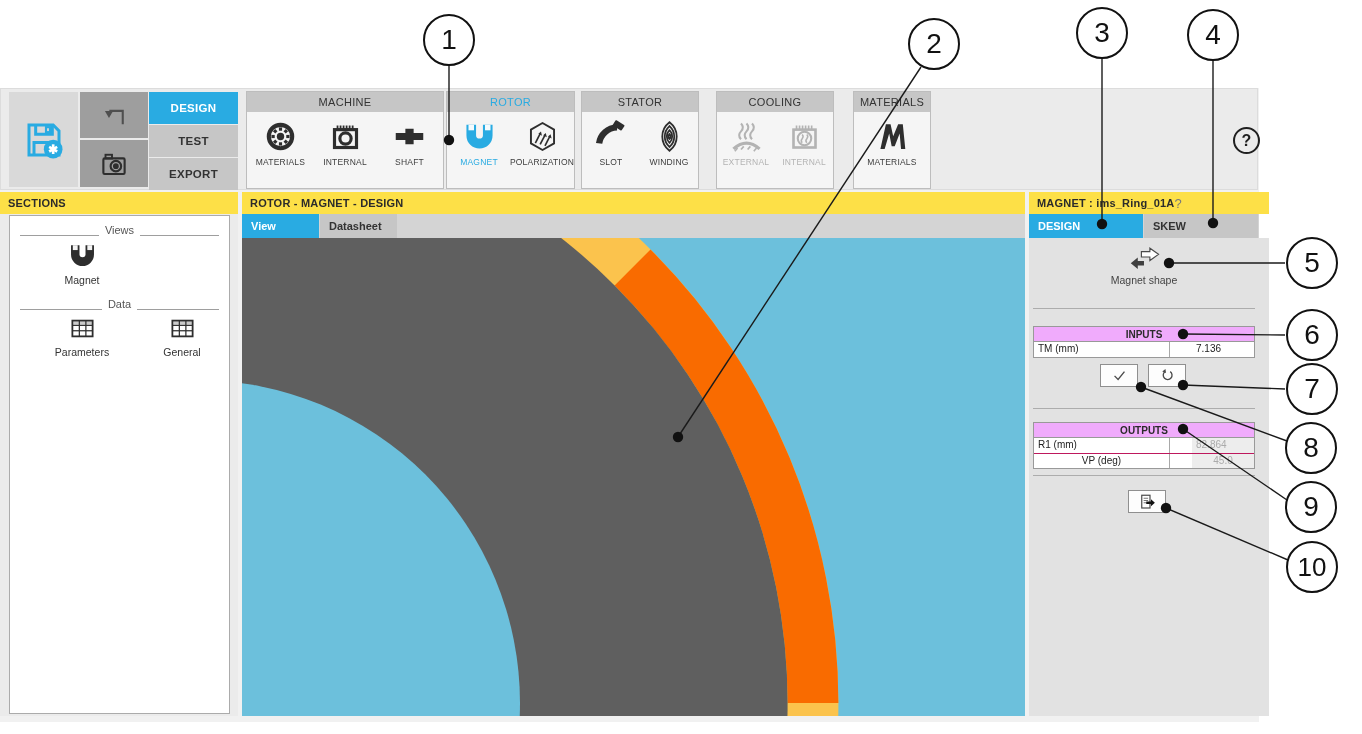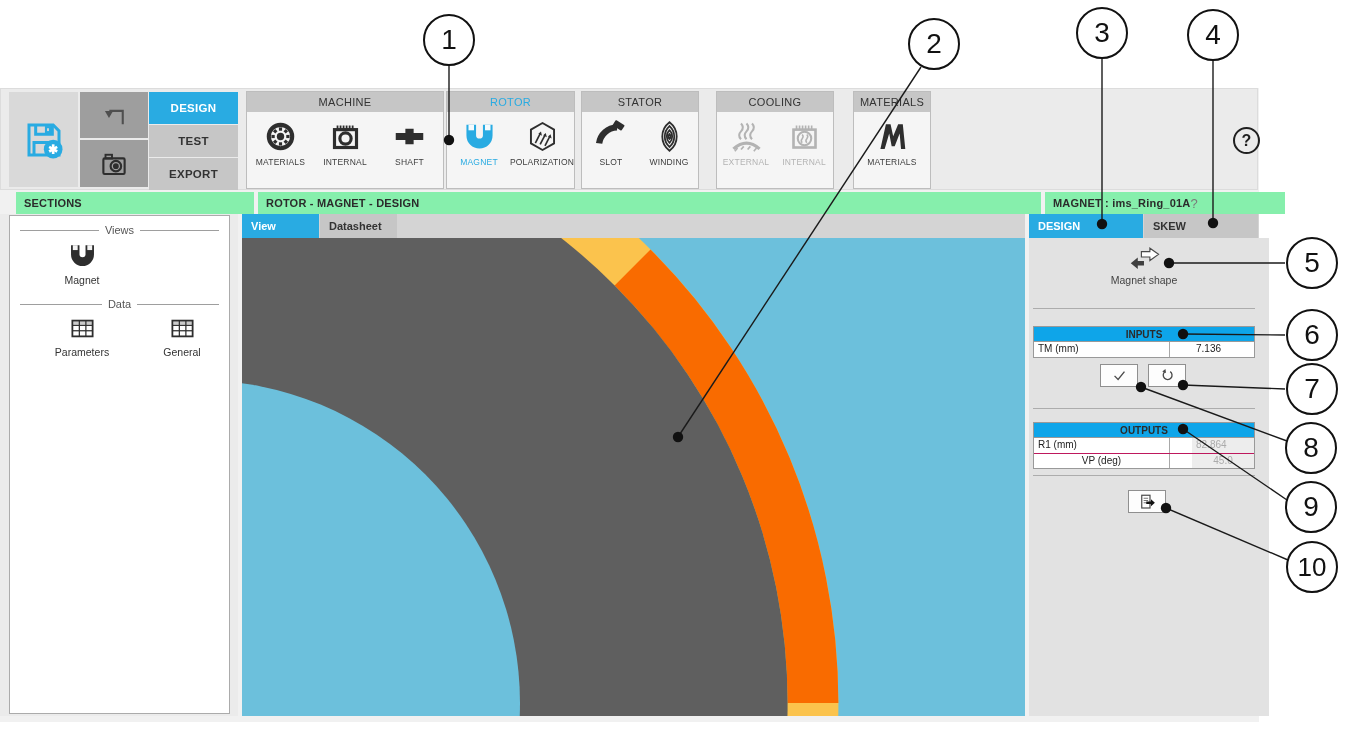--- a/index.html
+++ b/index.html
@@ -27,30 +27,30 @@
   .ritem { display:flex; flex-direction:column; align-items:center; width:62px; cursor:pointer; color:#2E2E2E; }
   .ritem .rlabel { font-size:8.5px; color:#3C3C3C; margin-top:4px; letter-spacing:.2px; white-space:nowrap; }
   .ritem.sel { color:#29ABE2; } .ritem.sel .rlabel { color:#29ABE2; }
   .ritem.dis { color:#B3B3B3; } .ritem.dis .rlabel { color:#B3B3B3; }
   .ricon { width:33px; height:33px; }
   .help-circle { left:1232px; top:38px; width:27px; height:27px; border:2.4px solid #1f1f1f; border-radius:50%;
                  display:flex; align-items:center; justify-content:center; font-size:16px; font-weight:bold;
                  color:#1f1f1f; background:transparent; cursor:pointer; }
 
   
-  .col-header { top:192px; height:22px; background:#86efac; color:#2B2B2B; font-size:11px; font-weight:bold;
-                display:flex; align-items:center; padding:10px 8px; letter-spacing:.2px;margin-left:16px; }
+  .col-header { top:192px; height:22px; background:#fde047; color:#2B2B2B; font-size:11px; font-weight:bold;
+                display:flex; align-items:center; padding:10px 8px; letter-spacing:.2px; }
   .sidebar-header { left:0; width:238px; }
   .main-header { left:242px; width:783px; }
   .panel-header { left:1029px; width:240px; justify-content:flex-start; }
   .panel-help { font-weight:normal; color:#7A7A7A; font-size:13px; cursor:pointer; }
 
   .sidebar-body { left:0; top:214px; width:238px; height:502px; background:#EBEBEB; }
   .sbox { position:absolute; left:9px; top:1px; width:221px; height:499px; background:#fff; border:1px solid #ABABAB; }
-  .legend { position:absolute; left:10px; right:10px; display:flex; align-items:center; gap:6px;
+  .legend { position:absolute; left:10px; right:10px; display:flex; align-items:flex-end; gap:6px;
             color:#555; font-size:11px; }
   .legend::before, .legend::after { content:""; flex:1; border-top:1px solid #9E9E9E; }
   .sitem { position:absolute; display:flex; flex-direction:column; align-items:center; cursor:pointer; color:#2E2E2E; }
   .sitem .slabel { font-size:10.5px; color:#333; margin-top:4px; }
 
   .main-tabs { left:242px; top:214px; width:783px; height:24px; background:#D4D4D4; display:flex; }
   .tab { height:24px; display:flex; align-items:center; padding-left:9px; font-size:11px; font-weight:bold;
          color:#333; background:#C6C6C6; border-right:1px solid #D4D4D4; cursor:pointer; }
   .tab.active { background:#29ABE2; color:#fff; }
   .main-tabs .tab { width:78px; }
@@ -58,21 +58,21 @@
 
   
   .panel-tabs { left:1029px; top:214px; width:230px; height:24px; background:#D4D4D4; display:flex; }
   .panel-tabs .tab { width:115px; }
   .panel-body { left:1029px; top:238px; width:240px; height:478px; background:#E2E2E2; }
   .shape-btn { position:absolute; left:0; top:8px; width:230px; display:flex; flex-direction:column;
                align-items:center; cursor:pointer; }
   .shape-btn .slabel { font-size:10.5px; color:#444; margin-top:3px; }
   .p-hr { position:absolute; left:4px; width:222px; border-top:1px solid #ACACAC; }
   .ptable { position:absolute; left:4px; width:222px; border:1px solid #999; background:#fff; }
-  .ptable .thead { height:15px; background:#0ea5e9; border-bottom:1px solid #999; text-align:center;
+  .ptable .thead { height:15px; background:#f0abfc; border-bottom:1px solid #999; text-align:center;
                    font-size:10px; font-weight:bold; color:#2B2B2B; line-height:15px; }
   .prow { display:flex; height:15px; font-size:10px; }
   .prow + .prow { border-top:1px solid #be185d;text-align:center; }
   .pcell-l { flex:1; padding:1px 4px; color:#222; border-right:1px solid #A8A8A8; background:#fff; }
   .pcell-v { width:62px; padding:1px 4px; color:#222; background:#fff;margin-left:22px; }
   .pcell-v.ro { background:#EDEDED; color:#ABABAB; }
   .small-btn { position:absolute; width:38px; height:23px; background:#FDFDFD; border:1px solid #8F8F8F;
                display:flex; align-items:center; justify-content:center; color:#4A4A4A; cursor:pointer; }
 
   

